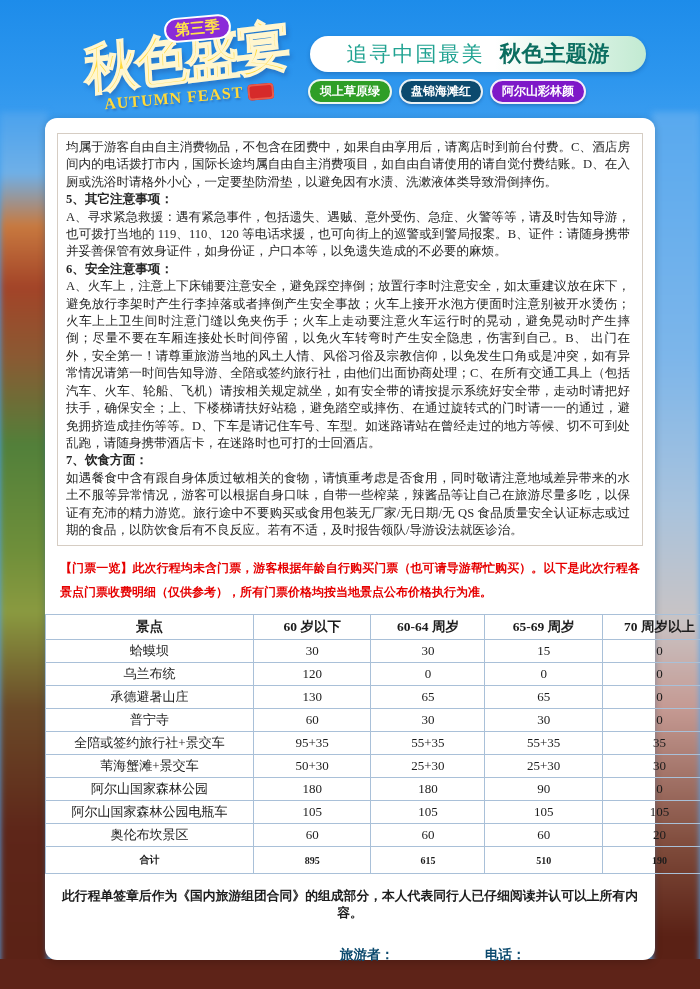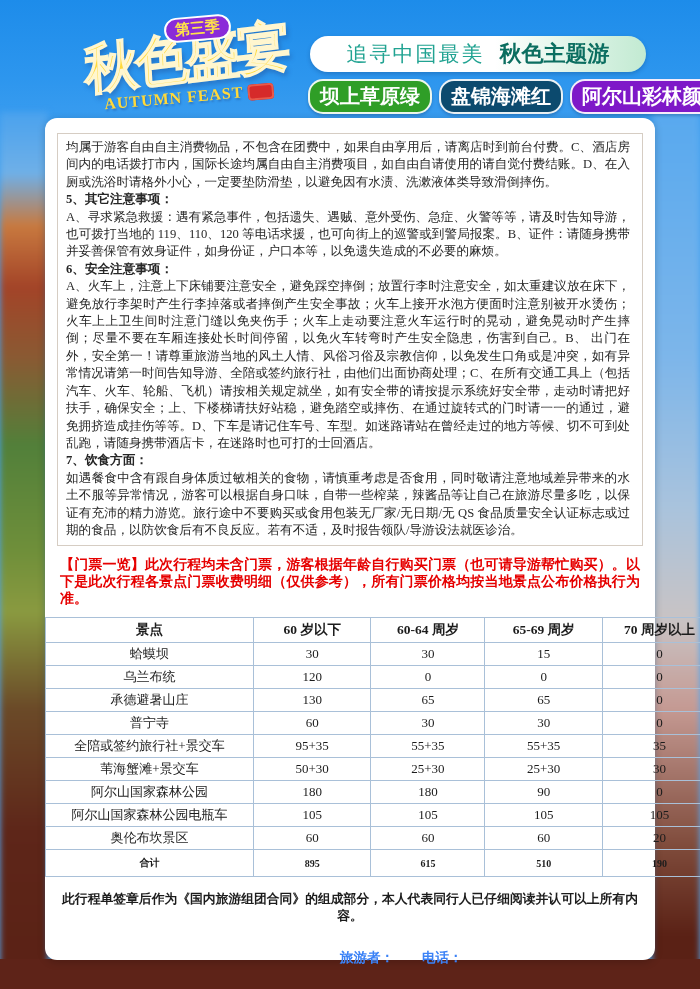--- a/index.html
+++ b/index.html
@@ -31,38 +31,38 @@
   .stamp{display:inline-block;width:26px;height:16px;background:#d62a2a;border-radius:4px;
     vertical-align:middle;margin-left:4px;box-shadow:inset 0 0 0 2px #e85a4a;}
   .tagline{position:absolute;left:310px;top:36px;width:336px;height:36px;border-radius:18px;
     background:linear-gradient(90deg,#ffffff 55%,#c2ead2 100%);
     box-shadow:0 2px 4px rgba(0,40,90,.25);display:flex;align-items:center;justify-content:center;gap:15px;}
   .tagline .light{font-size:21px;color:#21a392;letter-spacing:2px;}
   .tagline .strong{font-size:22px;font-weight:bold;color:#0b6e60;
     font-family:"Liberation Sans",sans-serif;letter-spacing:0px;}
   .pills{position:absolute;left:308px;top:79px;display:flex;gap:7px;}
   .pill{display:inline-block;padding:2px 10px;border-radius:15px;border:2px solid rgba(255,255,255,.92);
-    color:#fff;font-weight:bold;font-size:20px;font-family:"Liberation Sans",sans-serif;
+    color:#fff;font-weight:bold;font-size:12px;font-family:"Liberation Sans",sans-serif;
     box-shadow:0 2px 3px rgba(0,40,90,.25);white-space:nowrap;}
 
   .card{position:absolute;left:45px;top:118px;width:610px;height:842px;z-index:4;
     background:#ffffff;border-radius:12px;box-shadow:0 2px 8px rgba(0,0,0,.2);}
   .notes-box{margin:15px 12px 0 12px;border:1px solid #d6cdc3;padding:5px 12px 6px 8px;
     font-size:12.6px;line-height:17.4px;color:#262626;text-align:justify;}
   .note-h{font-weight:bold;}
   .note-p{}
-  .ticket-notice{margin:10px 15px 0 15px;font-weight:bold;font-size:14px;line-height:17px;
+  .ticket-notice{margin:10px 15px 0 15px;font-weight:bold;font-size:12px;line-height:24px;
     color:#e60000;text-align:justify;}
   table.prices{margin:10px auto 0 auto;width:672px;border-collapse:collapse;
     font-size:13px;color:#1c1c1c;table-layout:fixed;}
   table.prices th,table.prices td{border:1px solid #a9c0d8;text-align:center;padding:0;height:22px;}
   table.prices th{font-size:13.5px;height:24px;font-weight:bold;}
   table.prices tr.total td{font-size:10px;font-weight:bold;height:26px;}
   .contract{margin:14px 10px 0 10px;text-align:center;font-weight:bold;font-size:12.8px;color:#1c1c1c;}
-  .sig-row{margin:24px 0 0 295px;display:flex;gap:28px;font-weight:bold;font-size:13.5px;color:#3b82f6;}
+  .sig-row{margin:24px 0 0 295px;display:flex;gap:91px;font-weight:bold;font-size:13.5px;color:#0c4a6e;}
 </style>
 </head>
 <body>
 
 <div class="bg"></div>
 <div class="bg-left"></div>
 <div class="bg-right"></div>
 <div class="bg-bottom"></div>
 
 <header>

